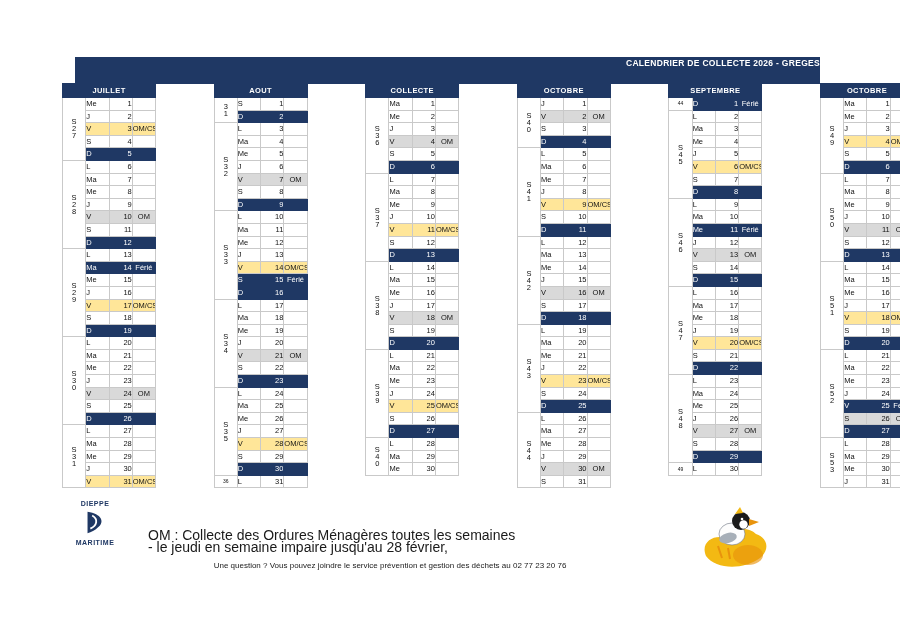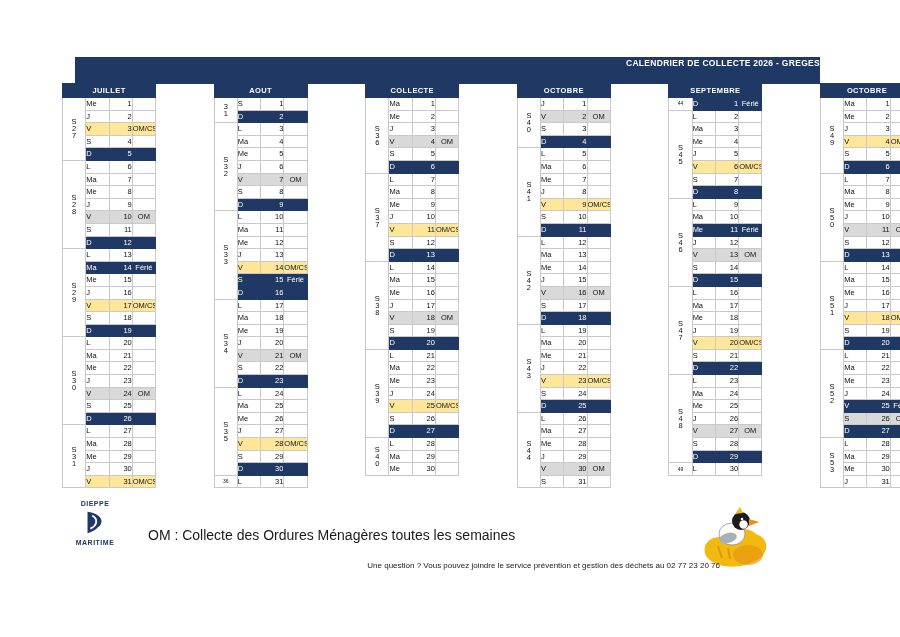--- a/index.html
+++ b/index.html
@@ -39,21 +39,21 @@
   tr.yellow td.c{background:#ffe699;}
   tr.gray td.c{background:#d9d9d9;}
   .logo{
     position:absolute;left:74px;top:499px;width:42px;text-align:center;
     color:#1f3864;font-weight:bold;font-size:7px;letter-spacing:.5px;line-height:9px;
   }
   .legend{
     position:absolute;left:148px;top:529px;font-size:14px;color:#1a1a1a;line-height:12px;
   }
   .footer{
-    position:absolute;left:60px;top:561px;width:660px;text-align:right;
+    position:absolute;left:60px;top:561px;width:660px;text-align:center;
     font-size:8px;color:#1a1a1a;
   }
   .bird{position:absolute;left:696px;top:500px;}
 </style>
 </head>
 <body>
 
 <div class="banner">CALENDRIER DE COLLECTE 2026 - GREGES</div>
 
 <div class="months" id="months">
@@ -1190,20 +1190,21 @@
   <div>DIEPPE</div>
   <svg width="30" height="28" viewBox="0 0 32 30">
     <path d="M8 27 L8 4 C23 6 27 15 19 21 C16 24 12 26 8 27 Z" fill="#1f3864"></path>
     <path d="M11 22 C18 19 20 12 13 8" stroke="#ffffff" stroke-width="2" fill="none"></path>
   </svg>
   <div>MARITIME</div>
 </div>
 
 <div class="legend">
   <div>OM : Collecte des Ordures Ménagères toutes les semaines</div>
+  <div>- le jeudi en semaine impaire jusqu'au 28 février,</div>
 </div>
 
 <div class="bird">
   <svg width="80" height="80" viewBox="0 0 80 80">
     <path d="M10 56 C4 42 18 34 30 38 C36 28 52 26 60 34 C72 38 74 50 64 58 C48 70 20 70 10 56 Z" fill="#f3b913"></path>
     <ellipse cx="52" cy="55" rx="15" ry="10" fill="#e8930c" opacity="0.65"></ellipse>
     <path d="M22 46 L26 58 M32 48 L34 59" stroke="#e8930c" stroke-width="2"></path>
     <ellipse cx="36" cy="34" rx="13" ry="11" fill="#fdfdfd" stroke="#6b7280" stroke-width="0.6"></ellipse>
     <ellipse cx="32" cy="38" rx="9" ry="5" fill="#a7afb8" transform="rotate(-15 32 38)"></ellipse>
     <circle cx="45" cy="21" r="9" fill="#1b1b1b"></circle>

